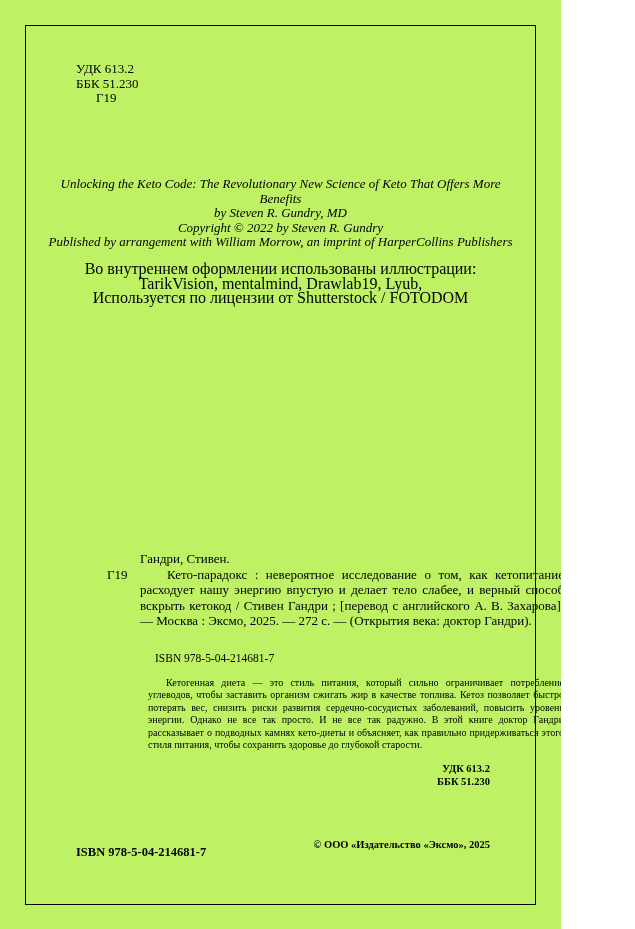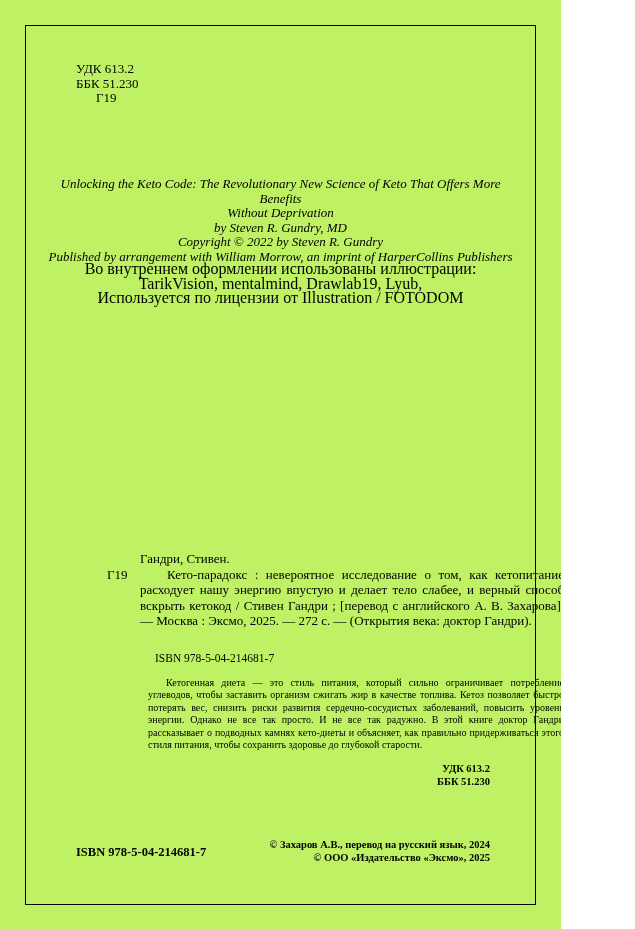--- a/index.html
+++ b/index.html
@@ -125,46 +125,44 @@
   <div class="frame"></div>
 
   <div class="top-codes">
     <div>УДК 613.2</div>
     <div>ББК 51.230</div>
     <div class="g19">Г19</div>
   </div>
 
   <div class="english-block">
     <div>Unlocking the Keto Code: The Revolutionary New Science of Keto That Offers More Benefits</div>
-    <div>Without Deprivation</div>
     <div>by Steven R. Gundry, MD</div>
     <div>Copyright © 2022 by Steven R. Gundry</div>
     <div>Published by arrangement with William Morrow, an imprint of HarperCollins Publishers</div>
   </div>
 
   <div class="illustrations-block">
     <div>Во внутреннем оформлении использованы иллюстрации:</div>
     <div>TarikVision, mentalmind, Drawlab19, Lyub,</div>
-    <div>Используется по лицензии от Illustration / FOTODOM</div>
+    <div>Используется по лицензии от Shutterstock / FOTODOM</div>
   </div>
 
   <div class="catalog">
     <div class="author">Гандри, Стивен.</div>
     <span class="code">Г19</span>
     <div class="description">Кето-парадокс : невероятное исследование о том, как кетопитание расходует нашу энергию впустую и делает тело слабее, и верный способ вскрыть кетокод / Стивен Гандри ; [перевод с английского А. В. Захарова]. — Москва : Эксмо, 2025. — 272 с. — (Открытия века: доктор Гандри).</div>
   </div>
 
   <div class="catalog-isbn">ISBN 978-5-04-214681-7</div>
 
   <div class="annotation">Кетогенная диета — это стиль питания, который сильно ограничивает потребление углеводов, чтобы заставить организм сжигать жир в качестве топлива. Кетоз позволяет быстро потерять вес, снизить риски развития сердечно-сосудистых заболеваний, повысить уровень энергии. Однако не все так просто. И не все так радужно. В этой книге доктор Гандри рассказывает о подводных камнях кето-диеты и объясняет, как правильно придерживаться этого стиля питания, чтобы сохранить здоровье до глубокой старости.</div>
 
   <div class="right-codes">
     <div>УДК 613.2</div>
     <div>ББК 51.230</div>
   </div>
 
   <div class="footer-isbn">ISBN 978-5-04-214681-7</div>
 
   <div class="footer-copy">
-    <div>© Захаров А.В., перевод на русский язык, 2024</div>
     <div>© ООО «Издательство «Эксмо», 2025</div>
   </div>
 </div>
 
 </body></html>

